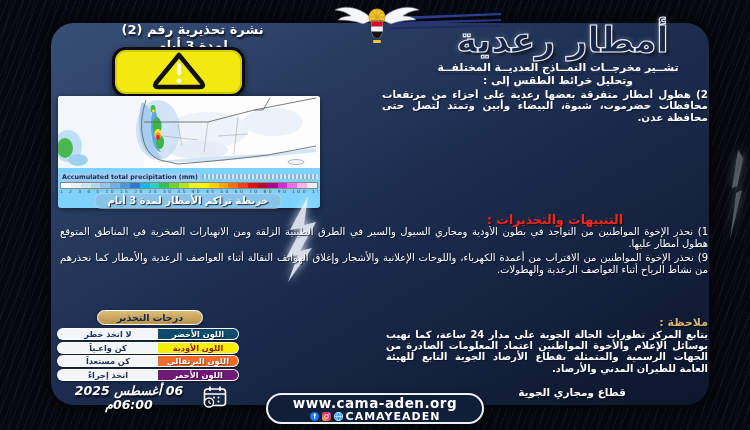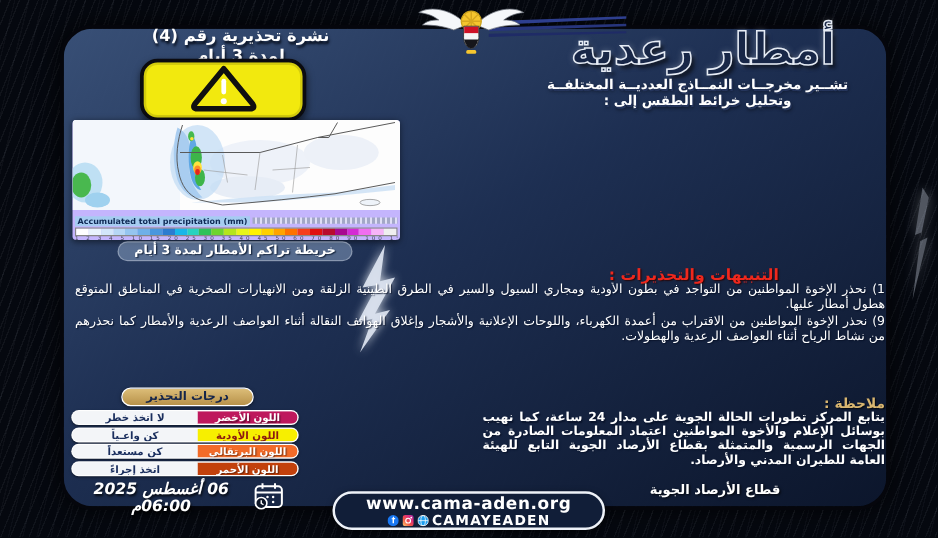--- a/index.html
+++ b/index.html
@@ -44,22 +44,22 @@
   
   .warn-sign {
     position:absolute; left:112px; top:47px; width:133px; height:50px;
     background:#f2e90e; border:3px solid #0b0b10; border-radius:14px;
     display:flex; align-items:center; justify-content:center;
     box-shadow:0 3px 6px rgba(0,0,0,.55), inset 0 0 0 2px rgba(0,0,0,.12);
   }
 
   
   .map {
-    position:absolute; left:58px; top:96px; width:262px; height:96px;
-    background:#c4b5fd; border-radius:3px; overflow:hidden;
+    position:absolute; left:58px; top:96px; width:262px; height:112px;
+    background:#7dd3fc; border-radius:3px; overflow:hidden;
     box-shadow:0 1px 5px rgba(0,0,0,.5);
   }
   .legend { padding:0 2px; }
   .legend-titlerow { display:flex; align-items:center; gap:2px; height:9px; }
   .legend-title {
     font-size:6.4px; font-weight:bold; color:#0f2a55; background:#a6ccf1;
     padding:0 2px; white-space:nowrap; line-height:8px;
   }
   .legend-noise { flex:1; height:5px; opacity:.75;
     background:repeating-linear-gradient(90deg,#98a3b5 0 2px,#e8ecf3 2px 4px); }
@@ -183,21 +183,21 @@
 <body>
 
 <div class="stage">
 
   <div class="sky"></div>
   <div class="rain"></div>
 
   <div class="card"></div>
 
   <div class="bulletin">
-    <div>نشرة تحذيرية رقم (4)</div>
+    <div>نشرة تحذيرية رقم (2)</div>
     <div>لمدة 3 أيام</div>
   </div>
 
   <div class="warn-sign">
     <span>
       <svg width="66" height="40" viewBox="0 0 60 40">
         <path d="M30,5 L53,33 Q55.5,37 51,37 L9,37 Q4.5,37 7,33 Z" fill="#f2e90e" stroke="#101010" stroke-width="4.5" stroke-linejoin="round"></path>
         <rect x="28.1" y="13" width="3.8" height="12.5" rx="1.9" fill="#ffffff"></rect>
         <circle cx="30" cy="31" r="2.4" fill="#ffffff"></circle>
       </svg>
@@ -305,49 +305,50 @@
     </svg>
   </span>
 
   <div class="main-title">أمطار رعدية</div>
   <div class="subtitle">
     <div>تشــير مخرجــات النمــاذج العدديــة المختلفــة</div>
     <div>وتحليل خرائط الطقس إلى :</div>
   </div>
 
   <div class="forecast">
+    <p>2) هطول أمطار متفرقة بعضها رعدية على أجزاء من مرتفعات محافظات حضرموت، شبوة، البيضاء وأبين وتمتد لتصل حتى محافظة عدن.</p>
   </div>
 
   <div class="warnings-header">التنبيهات والتحذيرات :</div>
   <div class="warnings-text">
     <p>1) نحذر الإخوة المواطنين من التواجد في بطون الأودية ومجاري السيول والسير في الطرق الطينية الزلقة ومن الانهيارات الصخرية في المناطق المتوقع هطول أمطار عليها.</p>
     <p>9) نحذر الإخوة المواطنين من الاقتراب من أعمدة الكهرباء، واللوحات الإعلانية والأشجار وإغلاق الهواتف النقالة أثناء العواصف الرعدية والأمطار كما نحذرهم من نشاط الرياح أثناء العواصف الرعدية والهطولات.</p>
   </div>
 
   <div class="note-header">ملاحظة :</div>
   <div class="note-text">يتابع المركز تطورات الحالة الجوية على مدار 24 ساعة، كما نهيب بوسائل الإعلام والأخوة المواطنين اعتماد المعلومات الصادرة من الجهات الرسمية والمتمثلة بقطاع الأرصاد الجوية التابع للهيئة العامة للطيران المدني والأرصاد.</div>
   <div class="closing">والله أعلم</div>
-  <div class="signature">قطاع الأرصاد الجوية</div>
+  <div class="signature">قطاع ومجاري الجوية</div>
 
   <div class="levels-header">درجات التحذير</div>
   <div class="levels">
     <div class="lvl-row">
-      <span class="lvl-label" style="background-color: #be185d;">اللون الأخضر</span>
+      <span class="lvl-label" style="background-color: #0c4a6e;">اللون الأخضر</span>
       <span class="lvl-action">لا اتخذ خطر</span>
     </div>
     <div class="lvl-row">
       <span class="lvl-label dark" style="background-color: rgb(247, 239, 0);">اللون الأودية</span>
       <span class="lvl-action">كن واعـياً</span>
     </div>
     <div class="lvl-row">
       <span class="lvl-label" style="background-color: rgb(242, 107, 41);">اللون البرتقالي</span>
       <span class="lvl-action">كن مستعداً</span>
     </div>
     <div class="lvl-row">
-      <span class="lvl-label" style="background-color: #c2410c;">اللون الأحمر</span>
+      <span class="lvl-label" style="background-color: #701a75;">اللون الأحمر</span>
       <span class="lvl-action">اتخذ إجراءً</span>
     </div>
   </div>
 
   <div class="issue-date">
     <div>06 أغسطس 2025</div>
     <div>06:00م</div>
   </div>
   <span class="cal">
     <svg width="26" height="24" viewBox="0 0 26 24" fill="none" stroke="#ffffff" stroke-width="1.6">

